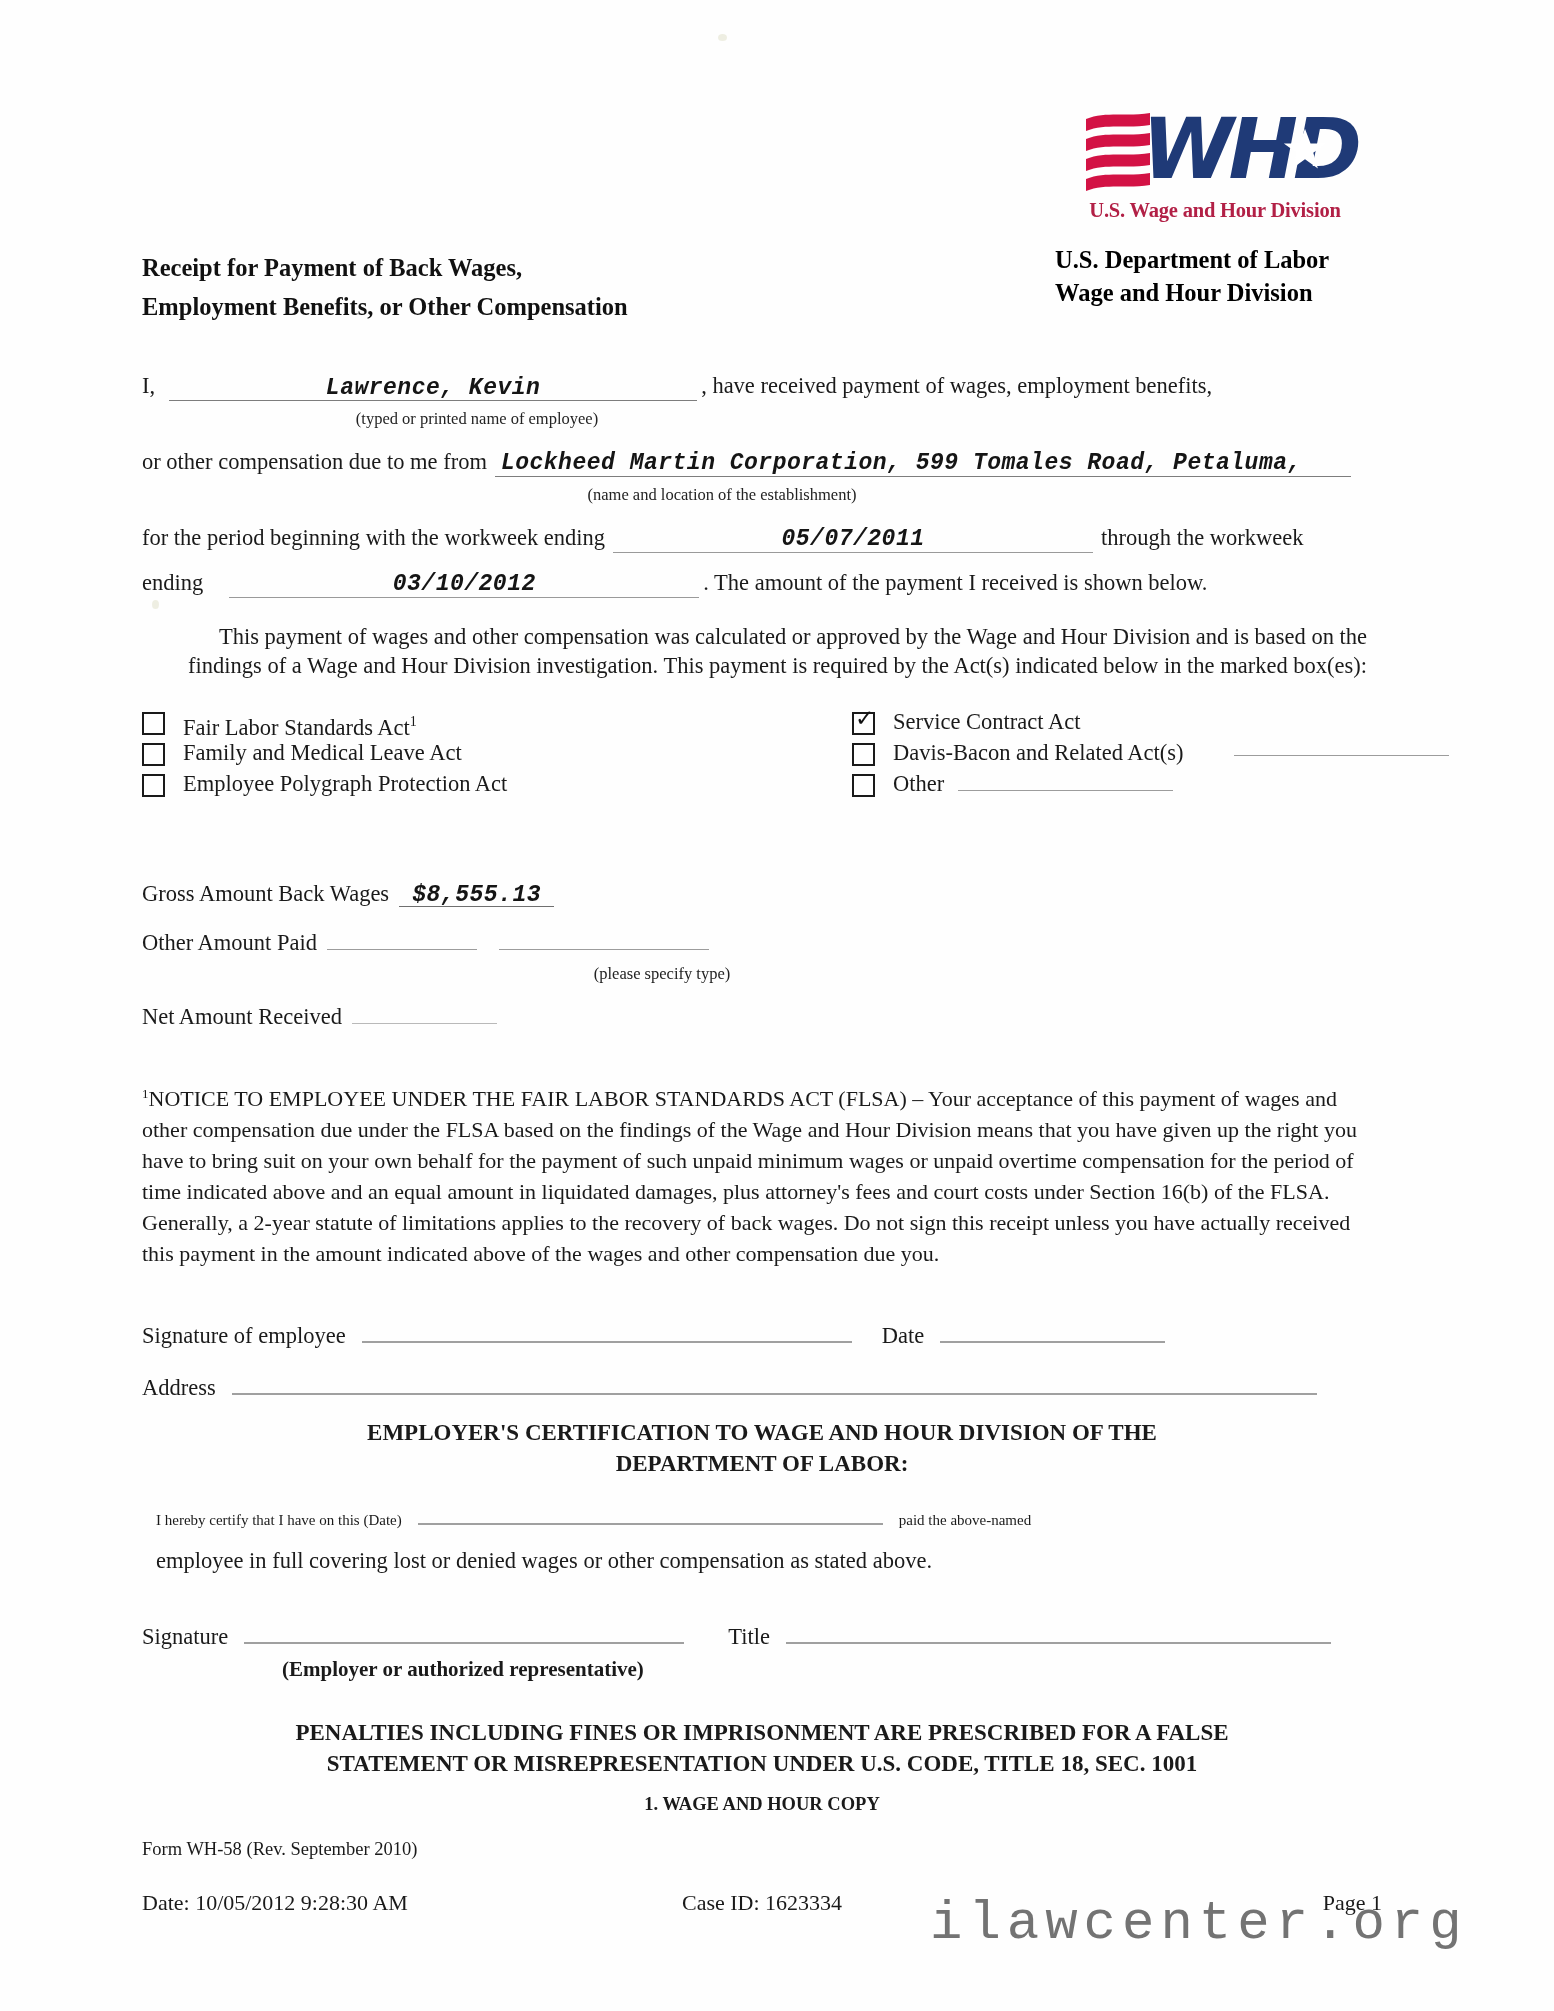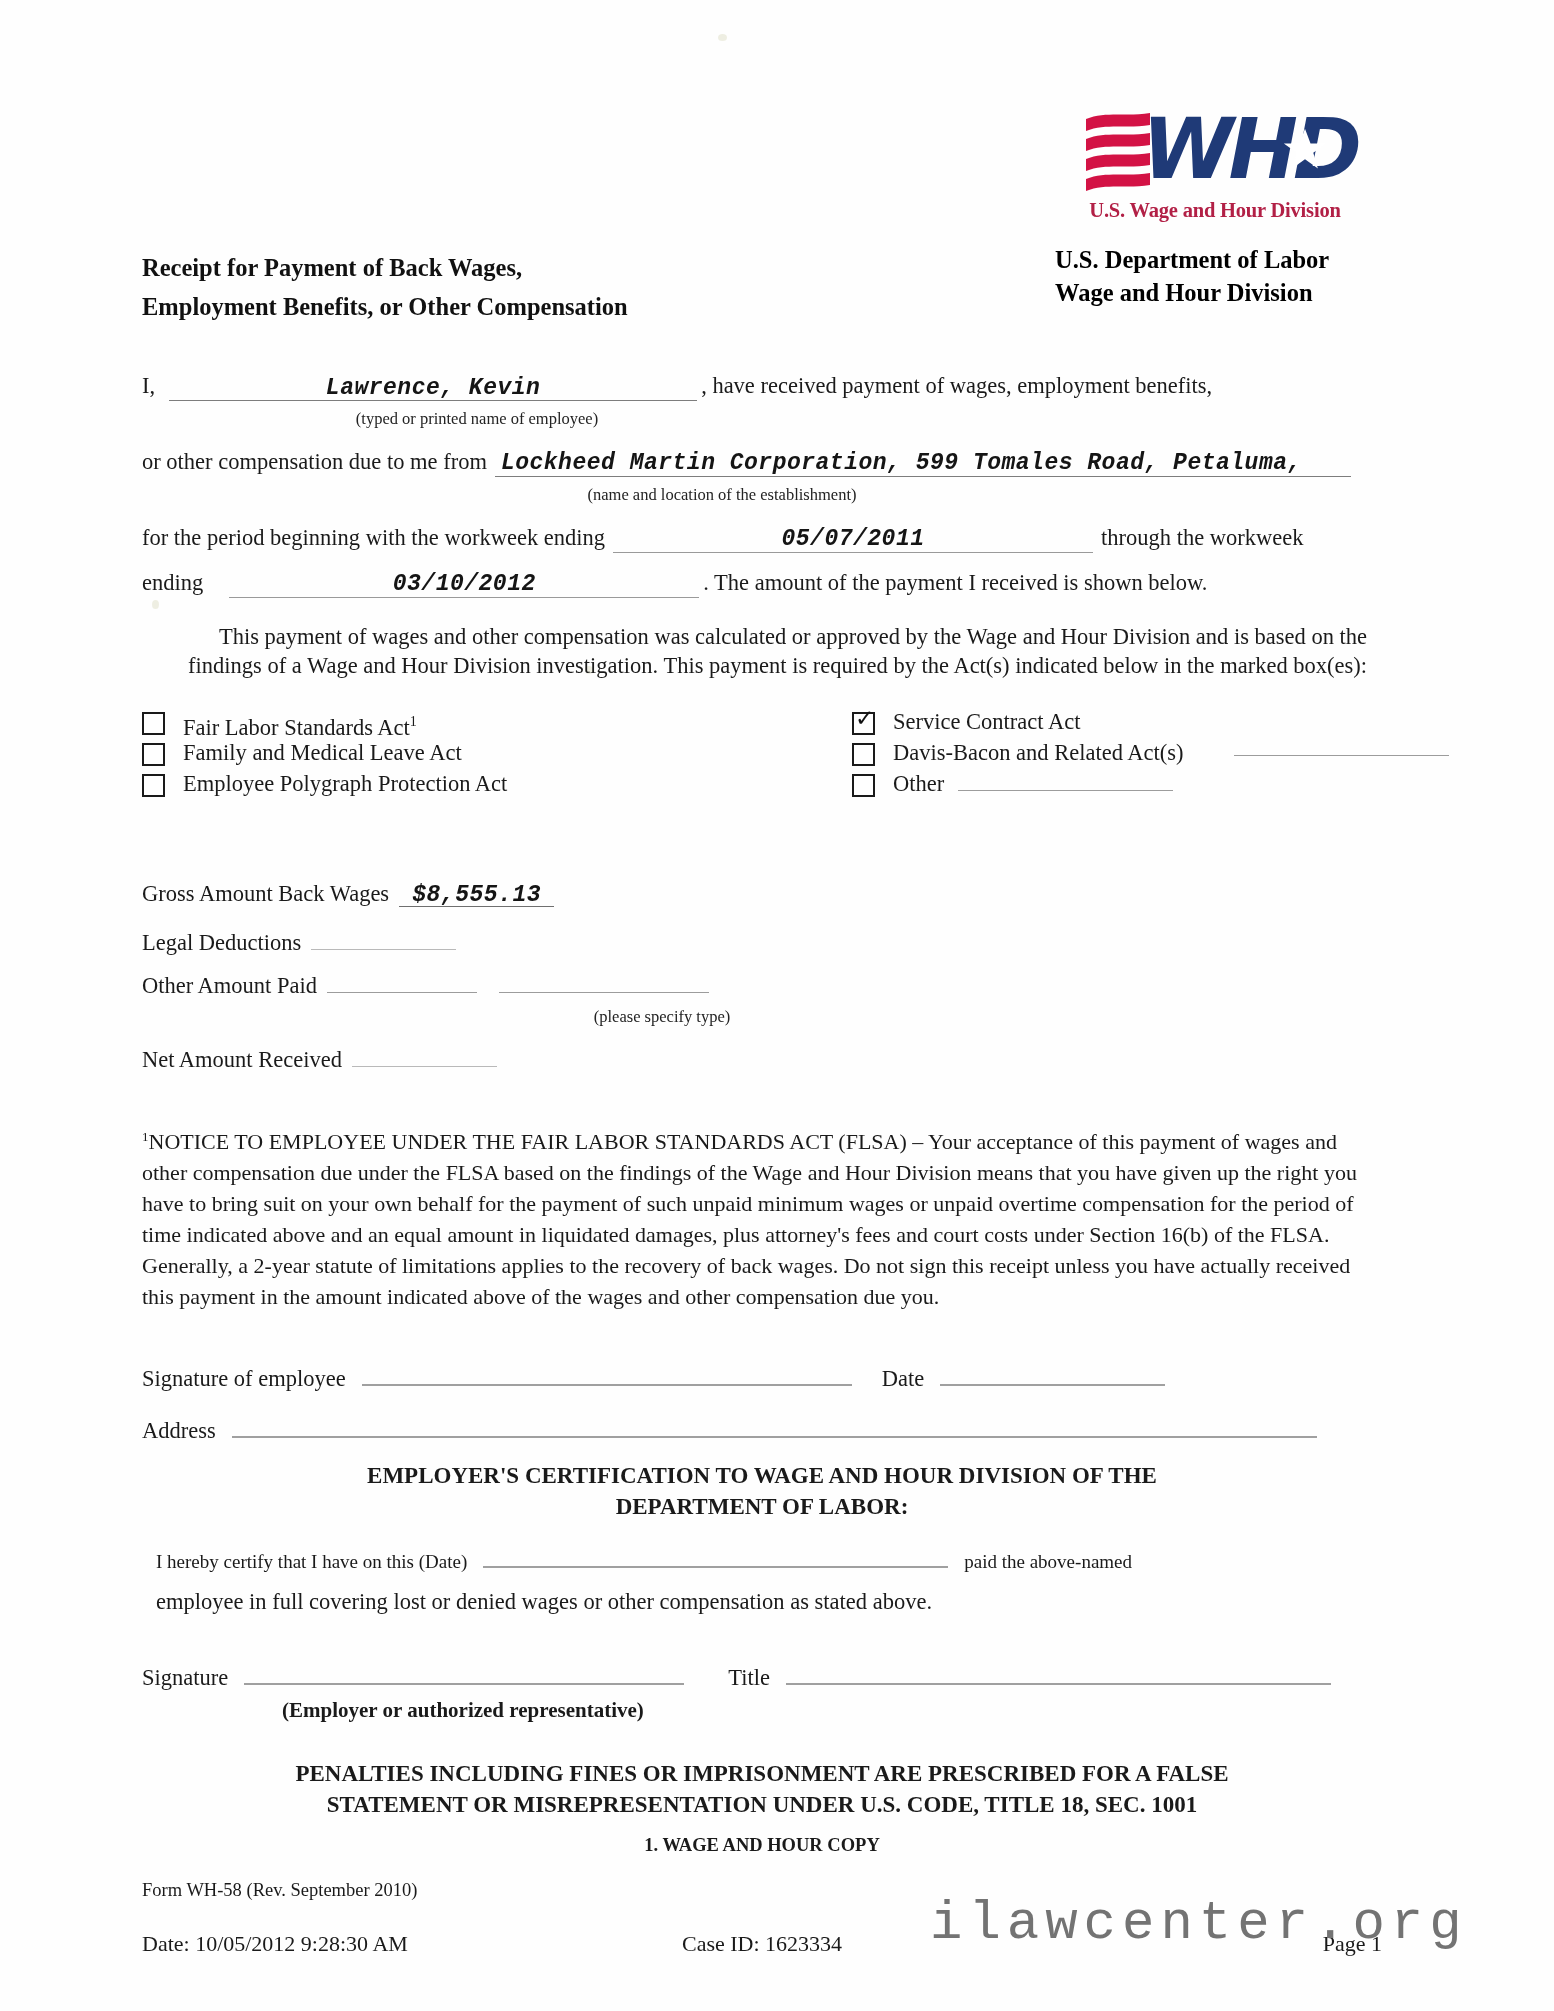--- a/index.html
+++ b/index.html
@@ -271,21 +271,21 @@
     font-size: 23px;
     line-height: 31px;
     width: 1240px;
   }
   .cert-line1 {
     margin-top: 18px;
     margin-left: 14px;
     display: flex;
     align-items: baseline;
     white-space: nowrap;
-    font-size: 19px;
+    font-size: 15px;
   }
   .cert-date-blank { width: 465px; }
   .cert-line2 {
     margin-top: 9px;
     margin-left: 14px;
     font-size: 22.5px;
   }
 
   .sig2-row {
     margin-top: 40px;
@@ -448,24 +448,20 @@
         <div class="db-line"></div>
       </div>
     </div>
 
     <div class="amounts">
       <div class="amt-row">
         <span class="amt-label">Gross Amount Back Wages</span>
         <span class="amt-blank filled"><span class="handwriting">$8,555.13</span></span>
       </div>
       <div class="amt-row">
-        <span class="amt-label">Legal Deductions</span>
-        <span class="amt-blank light" style="border-bottom-color:#b9b9b9;"><span class="handwriting"></span></span>
-      </div>
-      <div class="amt-row">
         <span class="amt-label">Other Amount Paid</span>
         <span class="amt-blank wide"><span class="handwriting"></span></span>
         <span class="amt-blank specify"></span>
       </div>
       <div class="caption cap-specify">(please specify type)</div>
       <div class="amt-row" style="margin-top:6px;">
         <span class="amt-label">Net Amount Received</span>
         <span class="amt-blank light" style="border-bottom-color:#b9b9b9;"><span class="handwriting"></span></span>
       </div>
     </div>

